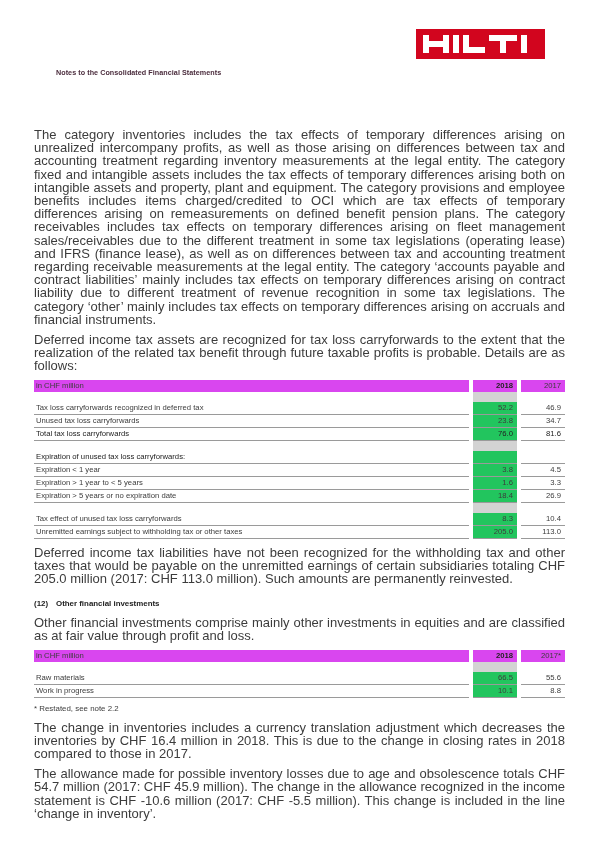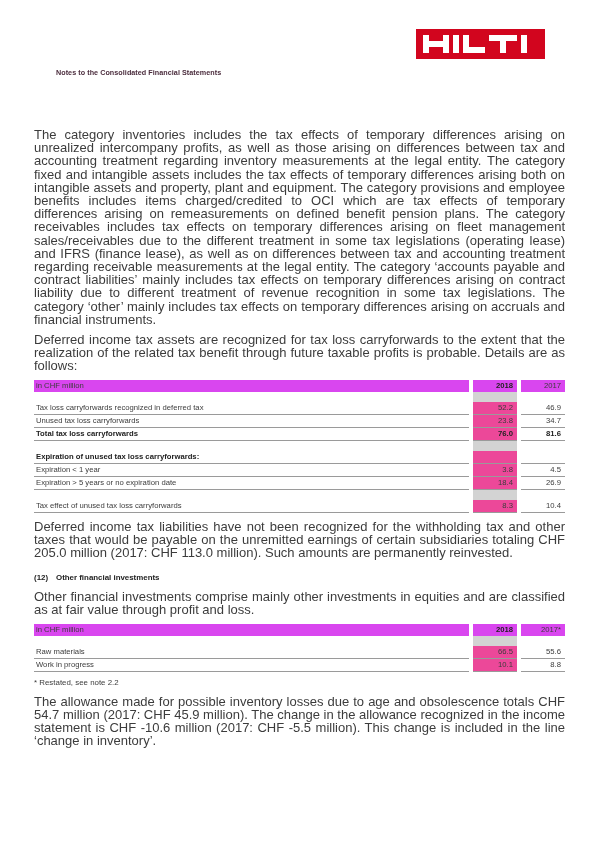--- a/index.html
+++ b/index.html
@@ -21,24 +21,24 @@
       margin: 0 0 7px 0; font-size: 13px; line-height: 13.2px; text-align: justify; color: #3c3c3c;
     }
     table.fin { width: 531px; border-collapse: separate; border-spacing: 0; font-size: 7.7px; color: #3c3c3c; }
     table.fin td { padding: 0 2px; height: 12px; line-height: 12px; }
     .hdr td { background: #d946ef; height: 13px; line-height: 13px; }
     .hdr td.lbl { padding-left: 2px; }
     .hdr td.gap { background: #fff; width: 4px; padding: 0; }
     td.num { text-align: right; width: 38px; padding-right: 4px !important; }
     td.gap { width: 4px; padding: 0 !important; }
     tr.row td.lbl, tr.row td.num2 { border-bottom: 1.2px solid #9a9a9a; }
-    tr.row td.num1 { border-bottom: 1.2px solid #9a9a9a; background: #ec4899; }
+    tr.row td.num1 { border-bottom: 1.2px solid #9a9a9a; background: #22c55e; }
     tr.spacer td { height: 10px; }
     tr.spacer td.num1 { background: #d3d3d3; }
-    tr.bold td { font-weight: bold; color: #222; }
+    tr.bold td { font-weight: normal; color: #222; }
     tr.hdr td.bold18 { font-weight: bold; color: #222; }
     .section-head { font-size: 7.9px; font-weight: bold; color: #222; margin: 14px 0 8px 0; }
     .section-head .num { display: inline-block; width: 22px; }
     .footnote { font-size: 7.9px; margin: 6px 0 8px 0; color: #3c3c3c; }
     .footer {
       position: absolute; left: 447px; top: 854px; font-size: 8px; color: #333;
     }
     .footer b { color: #111; }
   </style>
 </head>
@@ -117,39 +117,53 @@
       <td class="num num2"></td>
     </tr>
     <tr class="row">
       <td class="lbl">Expiration &lt; 1 year</td>
           <td class="gap"></td>
       <td class="num num1">3.8</td>
           <td class="gap"></td>
       <td class="num num2">4.5</td>
     </tr>
     <tr class="row">
+      <td class="lbl">Expiration &gt; 1 year to &lt; 5 years</td>
+          <td class="gap"></td>
+      <td class="num num1">1.6</td>
+          <td class="gap"></td>
+      <td class="num num2">3.3</td>
+    </tr>
+    <tr class="row">
       <td class="lbl">Expiration &gt; 5 years or no expiration date</td>
           <td class="gap"></td>
       <td class="num num1">18.4</td>
           <td class="gap"></td>
       <td class="num num2">26.9</td>
     </tr>
     <tr class="spacer">
           <td></td>
           <td class="gap"></td>
           <td class="num1"></td>
           <td class="gap"></td>
           <td></td>
         </tr>
     <tr class="row">
       <td class="lbl">Tax effect of unused tax loss carryforwards</td>
           <td class="gap"></td>
       <td class="num num1">8.3</td>
           <td class="gap"></td>
       <td class="num num2">10.4</td>
+    </tr>
+    <tr class="row">
+      <td class="lbl">Unremitted earnings subject to withholding tax or other taxes</td>
+          <td class="gap"></td>
+      <td class="num num1">205.0</td>
+          <td class="gap"></td>
+      <td class="num num2">113.0</td>
     </tr>
   </tbody>
     </table>
 
   <p class="body" style="margin-top:7px">Deferred income tax liabilities have not been recognized for the withholding tax and other taxes that would be payable on the unremitted earnings of certain subsidiaries totaling CHF 205.0 million (2017: CHF 113.0 million). Such amounts are permanently reinvested.</p>
 
   <div class="section-head">
     <span class="num">(12)</span><span>Other financial investments</span>
   </div>
   <p class="body">Other financial investments comprise mainly other investments in equities and are classified as at fair value through profit and loss.</p>
@@ -182,18 +196,19 @@
       <td class="lbl">Work in progress</td>
           <td class="gap"></td>
       <td class="num num1">10.1</td>
           <td class="gap"></td>
       <td class="num num2">8.8</td>
     </tr>
   </tbody>
     </table>
 
   <div class="footnote">* Restated, see note 2.2</div>
+  <p class="body">The change in inventories includes a currency translation adjustment which decreases the inventories by CHF 16.4 million in 2018. This is due to the change in closing rates in 2018 compared to those in 2017.</p>
   <p class="body">The allowance made for possible inventory losses due to age and obsolescence totals CHF 54.7 million (2017: CHF 45.9 million). The change in the allowance recognized in the income statement is CHF -10.6 million (2017: CHF -5.5 million). This change is included in the line ‘change in inventory’.</p>
 </div>
 
 <div class="footer">
   <b>2018</b><span> Financial Report </span><b>|</b><b> 47</b>
 </div>
 
 </body></html>

